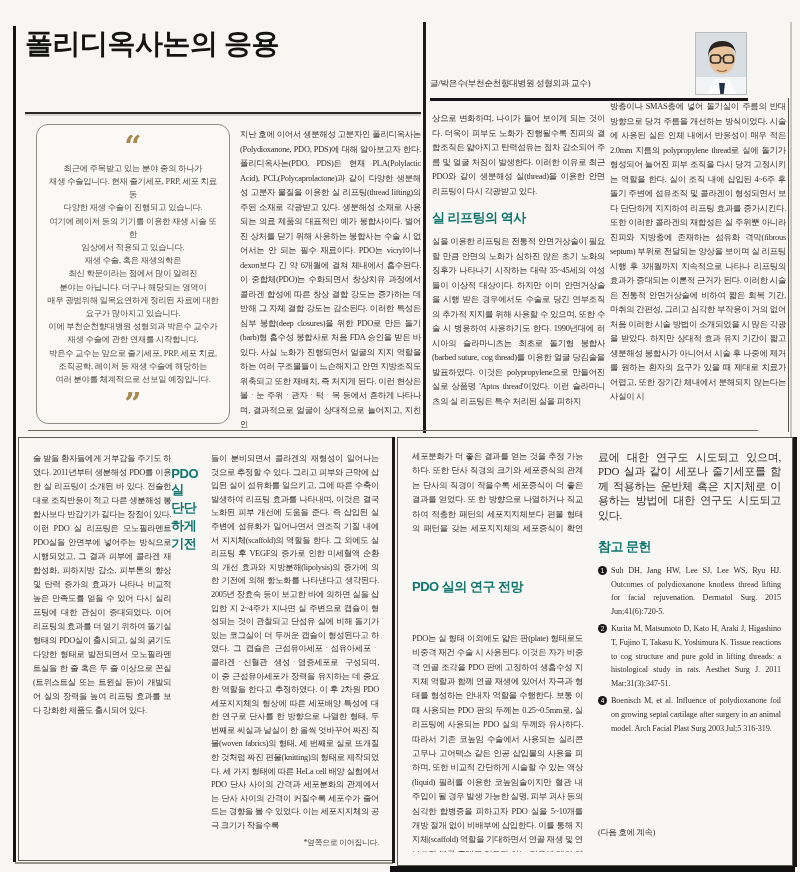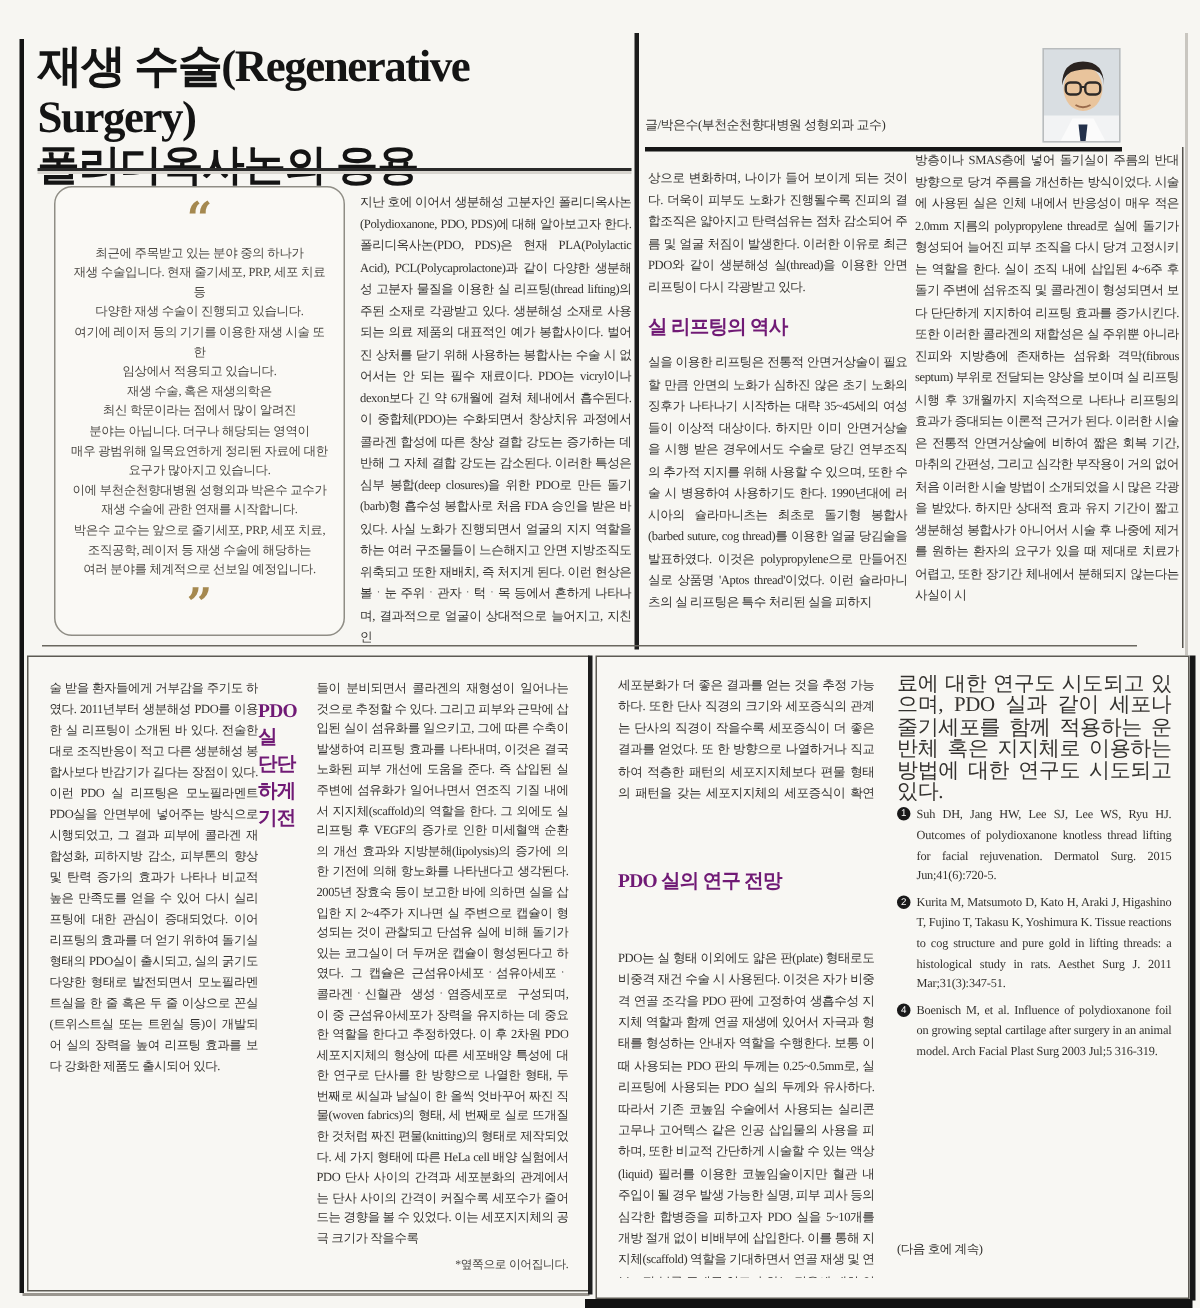--- a/index.html
+++ b/index.html
@@ -54,22 +54,22 @@
   .byline { left:430px; top:78px; width:258px; text-align:left;
     font-size:8.6px; color:#33312e; letter-spacing:-0.3px; }
   .byline-rule { left:430px; top:98px; width:318px; height:3px; background:#161616; }
   .photo { left:695px; top:32px; width:52px; height:63px; background:#d7dde1;
     border:1px solid #b9bcbd; overflow:hidden; }
 
   .tr-col1 { left:432px; top:112px; width:173px; height:319px; }
   .tr-col2 { left:610px; top:100px; width:176px; height:319px; }
 
   .sec-heading {
-    font-family:Liberation Serif, serif; font-weight:bold;
-    font-size:13px; color:#701a75; letter-spacing:-0.5px;
+    font-family:Liberation Sans, sans-serif; font-weight:bold;
+    font-size:13px; color:#0f766e; letter-spacing:-0.5px;
     margin:10px 0 8px 0;
   }
 
   
   .box-bl { left:18px; top:437px; width:375px; height:424px;
     border:1px solid #5d5a53; background:#f8f7f3; }
   .box-br { left:397px; top:437px; width:396px; height:429px;
     border:1px solid #5d5a53; background:#f8f7f3; }
   .gutter-bottom { left:392px; top:437px; width:3px; height:426px; background:#1d1d1d; }
 
@@ -95,21 +95,20 @@
 
 <div id="scan">
 
   <div class="abs edge-left"></div>
   <div class="abs edge-bottom-l"></div>
   <div class="abs edge-bottom-r"></div>
   <div class="abs edge-right"></div>
   <div class="abs edge-right-top"></div>
 
   <div class="abs title-block">
-    <div class="title-l1">재생 수술(Regenerative Surgery)</div>
     <div class="title-l2">폴리디옥사논의 응용</div>
   </div>
   <div class="abs title-rule"></div>
 
   <div class="abs quote-box">
     <div class="qmark open">“</div>
     <div class="quote-text">최근에 주목받고 있는 분야 중의 하나가
 재생 수술입니다. 현재 줄기세포, PRP, 세포 치료 등
 다양한 재생 수술이 진행되고 있습니다.
 여기에 레이저 등의 기기를 이용한 재생 시술 또한
@@ -171,21 +170,22 @@
     <div class="footnote">*옆쪽으로 이어집니다.</div>
   </div>
 
   <div class="abs br-col1">
     <div class="body-text" style="font-size:8.4px; line-height:14.4px;">세포분화가 더 좋은 결과를 얻는 것을 추정 가능하다. 또한 단사 직경의 크기와 세포증식의 관계는 단사의 직경이 작을수록 세포증식이 더 좋은 결과를 얻었다. 또 한 방향으로 나열하거나 직교하여 적층한 패턴의 세포지지체보다 편물 형태의 패턴을 갖는 세포지지체의 세포증식이 확연하게 더 좋다.</div>
     <div class="sec-heading" style="margin-top:14px;">PDO 실의 연구 전망</div>
     <div class="body-text" style="font-size:8.4px; line-height:14.4px;">PDO는 실 형태 이외에도 얇은 판(plate) 형태로도 비중격 재건 수술 시 사용된다. 이것은 자가 비중격 연골 조각을 PDO 판에 고정하여 생흡수성 지지체 역할과 함께 연골 재생에 있어서 자극과 형태를 형성하는 안내자 역할을 수행한다. 보통 이때 사용되는 PDO 판의 두께는 0.25~0.5mm로, 실 리프팅에 사용되는 PDO 실의 두께와 유사하다. 따라서 기존 코높임 수술에서 사용되는 실리콘 고무나 고어텍스 같은 인공 삽입물의 사용을 피하며, 또한 비교적 간단하게 시술할 수 있는 액상(liquid) 필러를 이용한 코높임술이지만 혈관 내 주입이 될 경우 발생 가능한 실명, 피부 괴사 등의 심각한 합병증을 피하고자 PDO 실을 5~10개를 개방 절개 없이 비배부에 삽입한다. 이를 통해 지지체(scaffold) 역할을 기대하면서 연골 재생 및 연부조직 볼륨 증대를 얻고자 하는 적용에 대한 연구도 진행 중이다. 그외 PDO 실에 항생물질을 추가하여 감염 예방 및 치</div>
   </div>
 
   <div class="abs br-col2">
-    <div class="body-text" style="font-size:14px; line-height:14.4px;">료에 대한 연구도 시도되고 있으며, PDO 실과 같이 세포나 줄기세포를 함께 적용하는 운반체 혹은 지지체로 이용하는 방법에 대한 연구도 시도되고 있다.</div>
+    <div class="body-text" style="font-size:11px; line-height:14.4px;">료에 대한 연구도 시도되고 있으며, PDO 실과 같이 세포나 줄기세포를 함께 적용하는 운반체 혹은 지지체로 이용하는 방법에 대한 연구도 시도되고 있다.</div>
+    <div class="sec-heading" style="margin-top:16px;">참고 문헌</div>
     <ul class="ref-list">
       <li class="ref-item">
         <span class="ref-num">1</span>
         <span>Suh DH, Jang HW, Lee SJ, Lee WS, Ryu HJ. Outcomes of polydioxanone knotless thread lifting for facial rejuvenation. Dermatol Surg. 2015 Jun;41(6):720-5.</span>
       </li>
       <li class="ref-item">
         <span class="ref-num">2</span>
         <span>Kurita M, Matsumoto D, Kato H, Araki J, Higashino T, Fujino T, Takasu K, Yoshimura K. Tissue reactions to cog structure and pure gold in lifting threads: a histological study in rats. Aesthet Surg J. 2011 Mar;31(3):347-51.</span>
       </li>
       <li class="ref-item">

